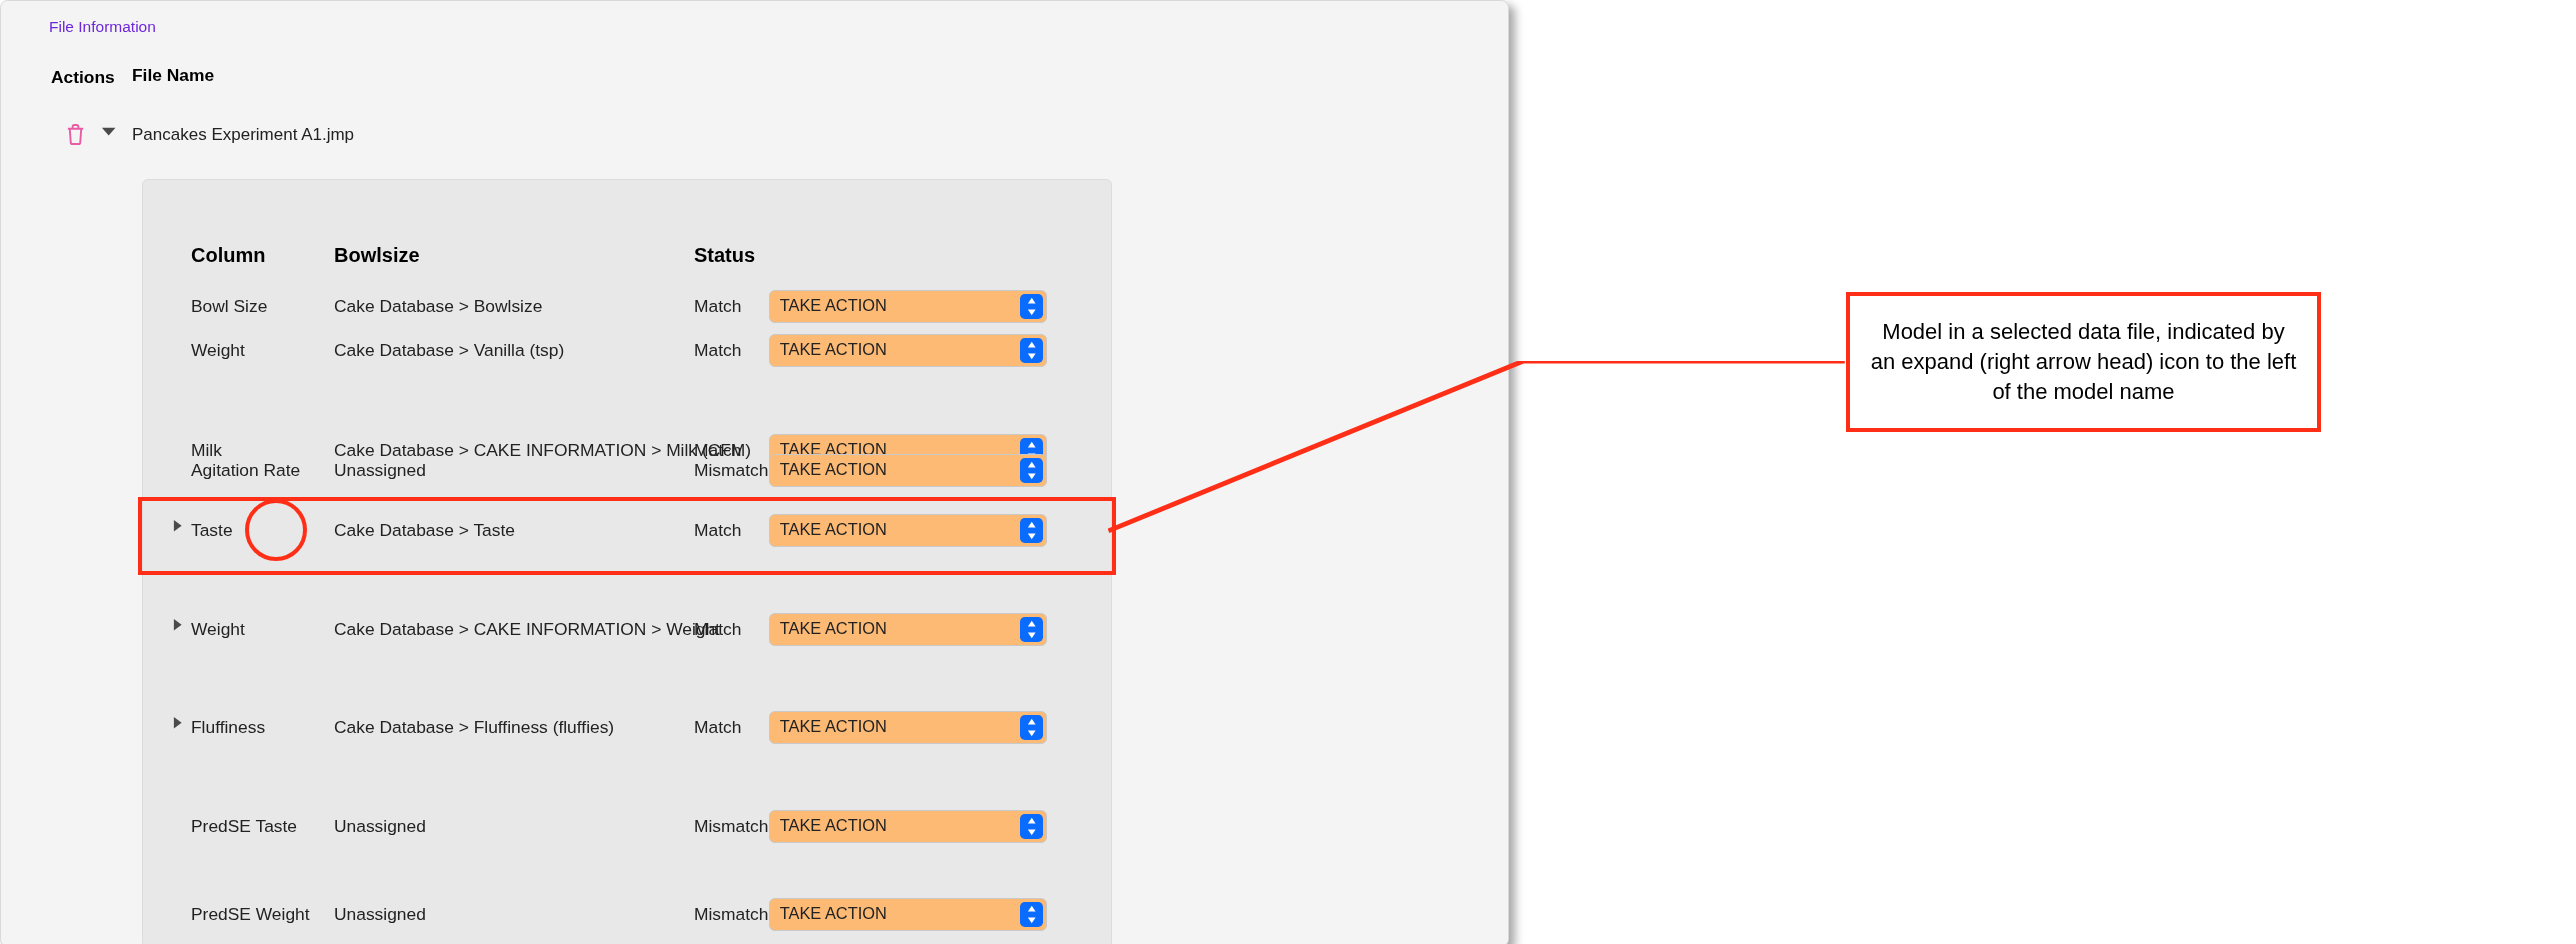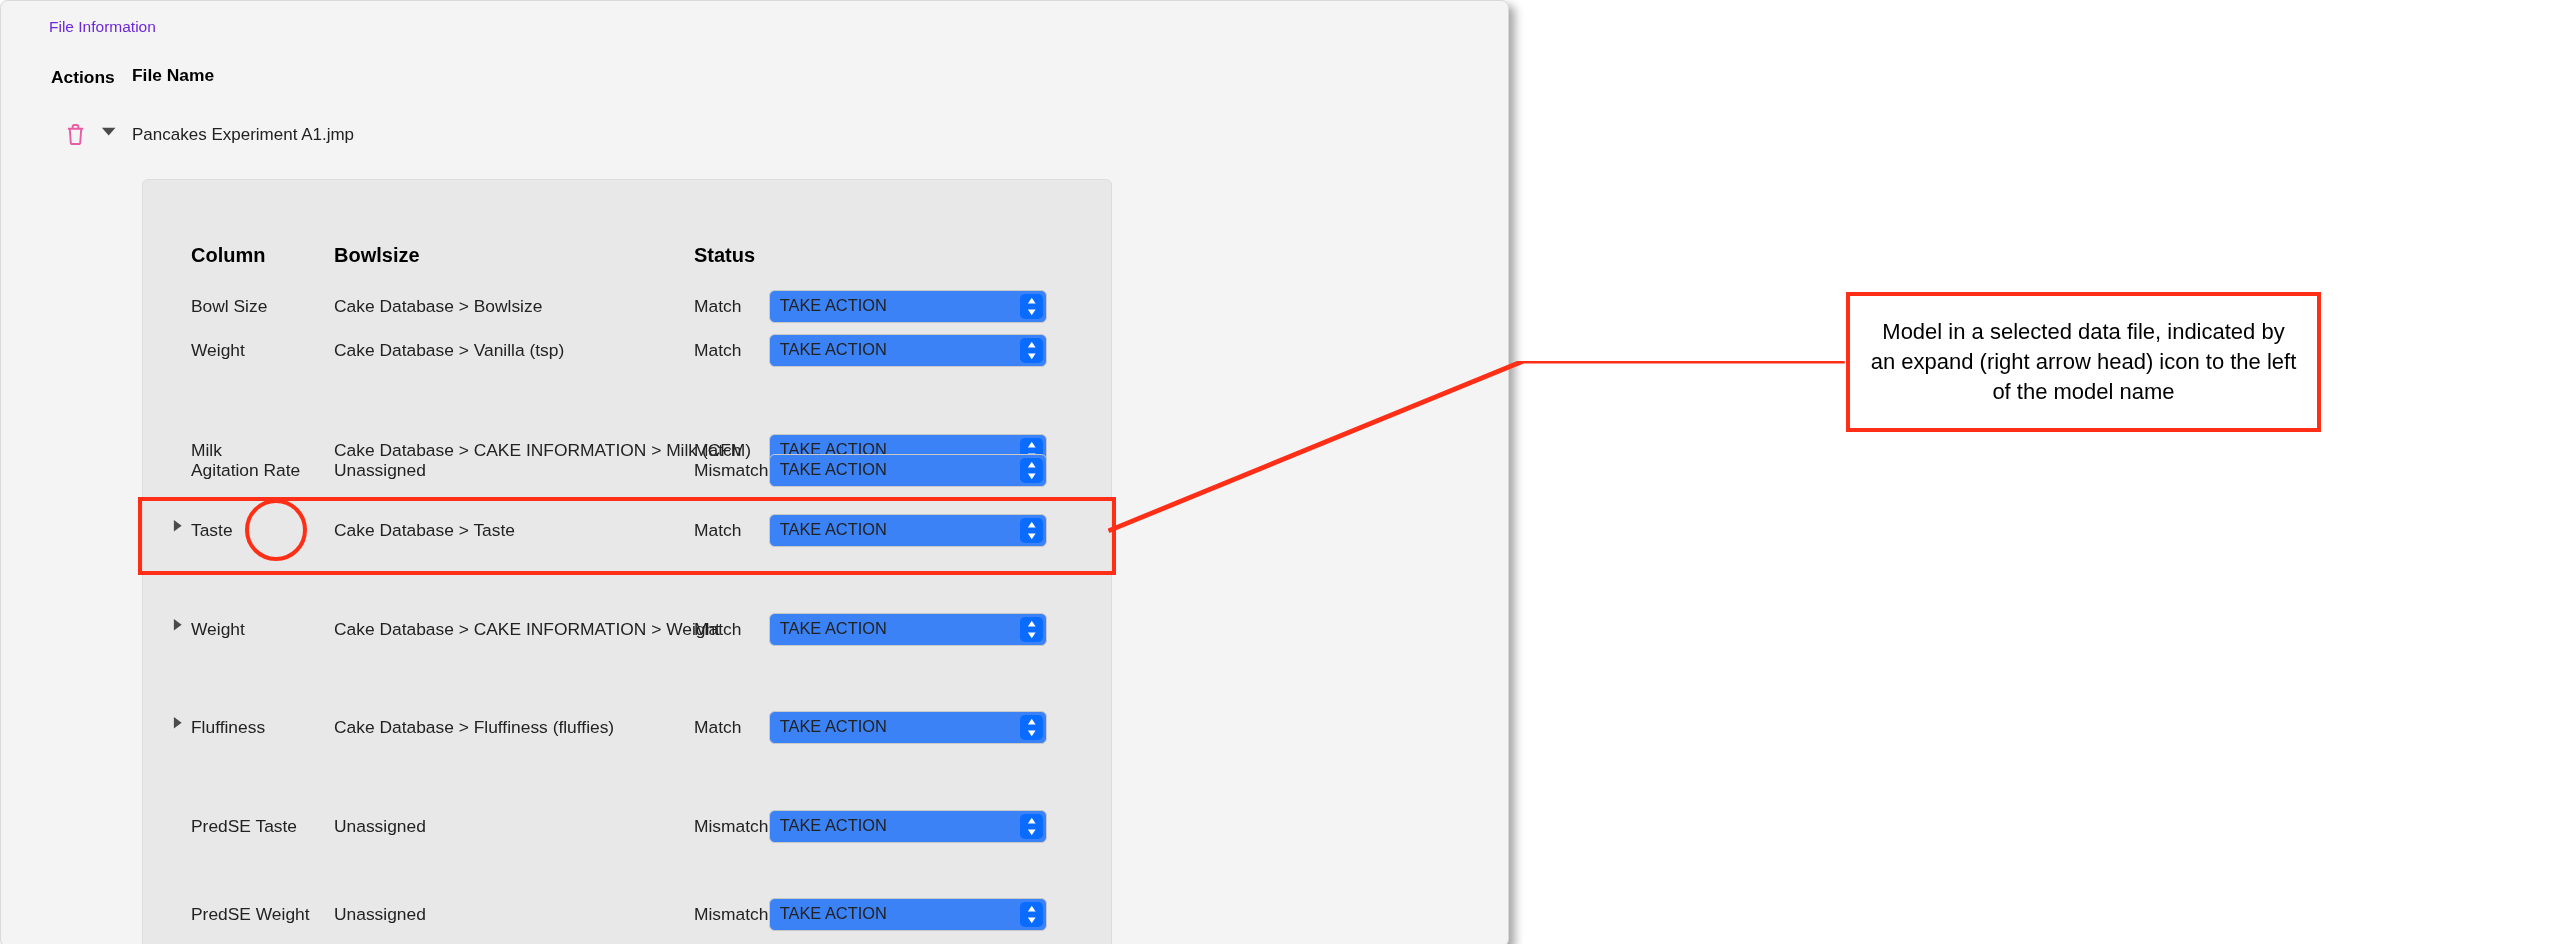--- a/index.html
+++ b/index.html
@@ -98,21 +98,21 @@
     color:#4a4a4a;
   }
   .status-match    { color:#1fae00; font-weight:400; }
   .status-mismatch { color:#ff1c1c; font-weight:400; }
 
   .select {
     position:absolute;
     top:-5.8px;
     width: 276px;
     height: 31px;
-    background:#3b82f6;
+    background:#fdba74;
     border:1px solid #c9c9c9;
     border-radius:5.8px;
     cursor:pointer;
   }
   .select .label {
     position:absolute;
     left:9.7px; top:4.8px;
     font-size:16.4px;
     color:#222;
   }

